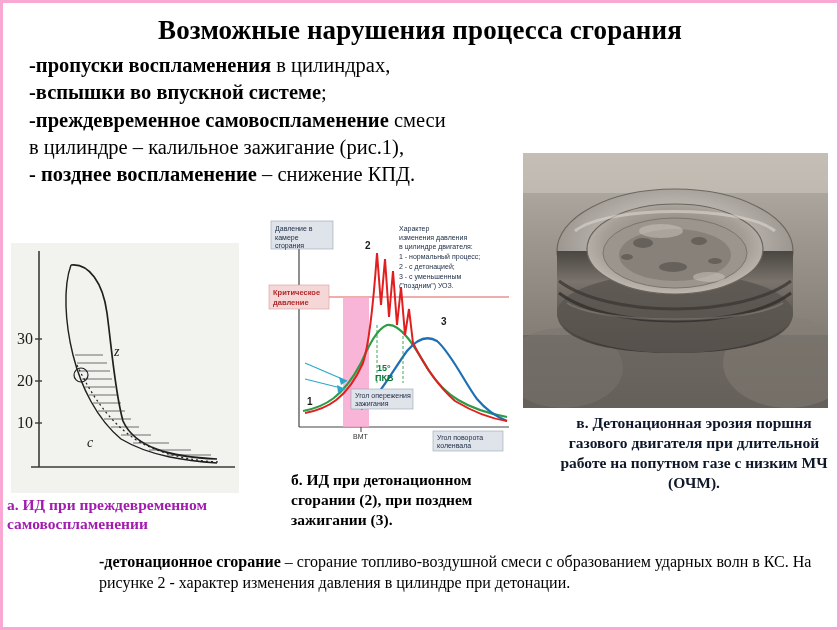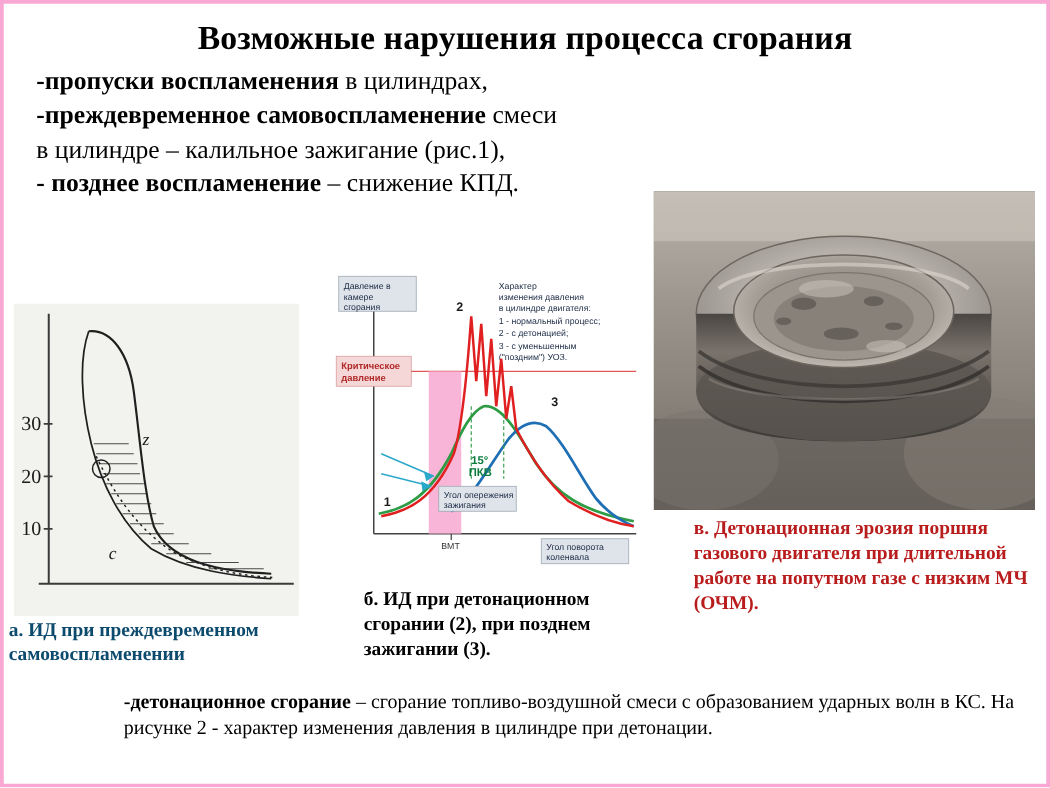--- a/index.html
+++ b/index.html
@@ -59,21 +59,21 @@
     background: #f2f2ee;
   }
   .capA {
     position: absolute;
     left: 4px;
     top: 287px;
     width: 268px;
     font-size: 15.5px;
     font-weight: bold;
     line-height: 1.25;
-    color: #0c4a6e;
+    color: #a21caf;
   }
   
   .figB {
     position: absolute;
     left: 262px;
     top: 5px;
     width: 248px;
     height: 250px;
     background: #ffffff;
   }
@@ -95,24 +95,25 @@
     width: 305px;
     height: 255px;
     overflow: hidden;
     background: #8d8a85;
   }
   .capC {
     position: absolute;
     left: 552px;
     top: 205px;
     width: 278px;
+    text-align: center;
     font-size: 15.5px;
     font-weight: bold;
     line-height: 1.3;
-    color: #b91c1c;
+    color: #0f172a;
   }
   
   .bottom {
     position: absolute;
     left: 96px;
     top: 548px;
     width: 720px;
     font-size: 16px;
     line-height: 1.32;
     color: #000;
@@ -123,20 +124,21 @@
 </style>
 </head>
 <body>
 
 <div class="slide">
 
   <div class="title">Возможные нарушения процесса сгорания</div>
 
   <div class="bullets">
     <div><span class="b">-пропуски воспламенения</span><span> в цилиндрах,</span></div>
+    <div><span class="b">-вспышки во впускной системе</span><span>;</span></div>
     <div><span class="b">-преждевременное самовоспламенение</span><span> смеси</span></div>
     <div><span>в цилиндре – калильное  зажигание (рис.1),</span></div>
     <div><span class="b">- позднее воспламенение</span><span> – снижение КПД.</span></div>
   </div>
 
   <div class="figband">
 
     <div class="figA">
       <svg width="228" height="250" viewBox="0 0 228 250">
         <rect x="0" y="0" width="228" height="250" fill="#f2f2ee"></rect>

